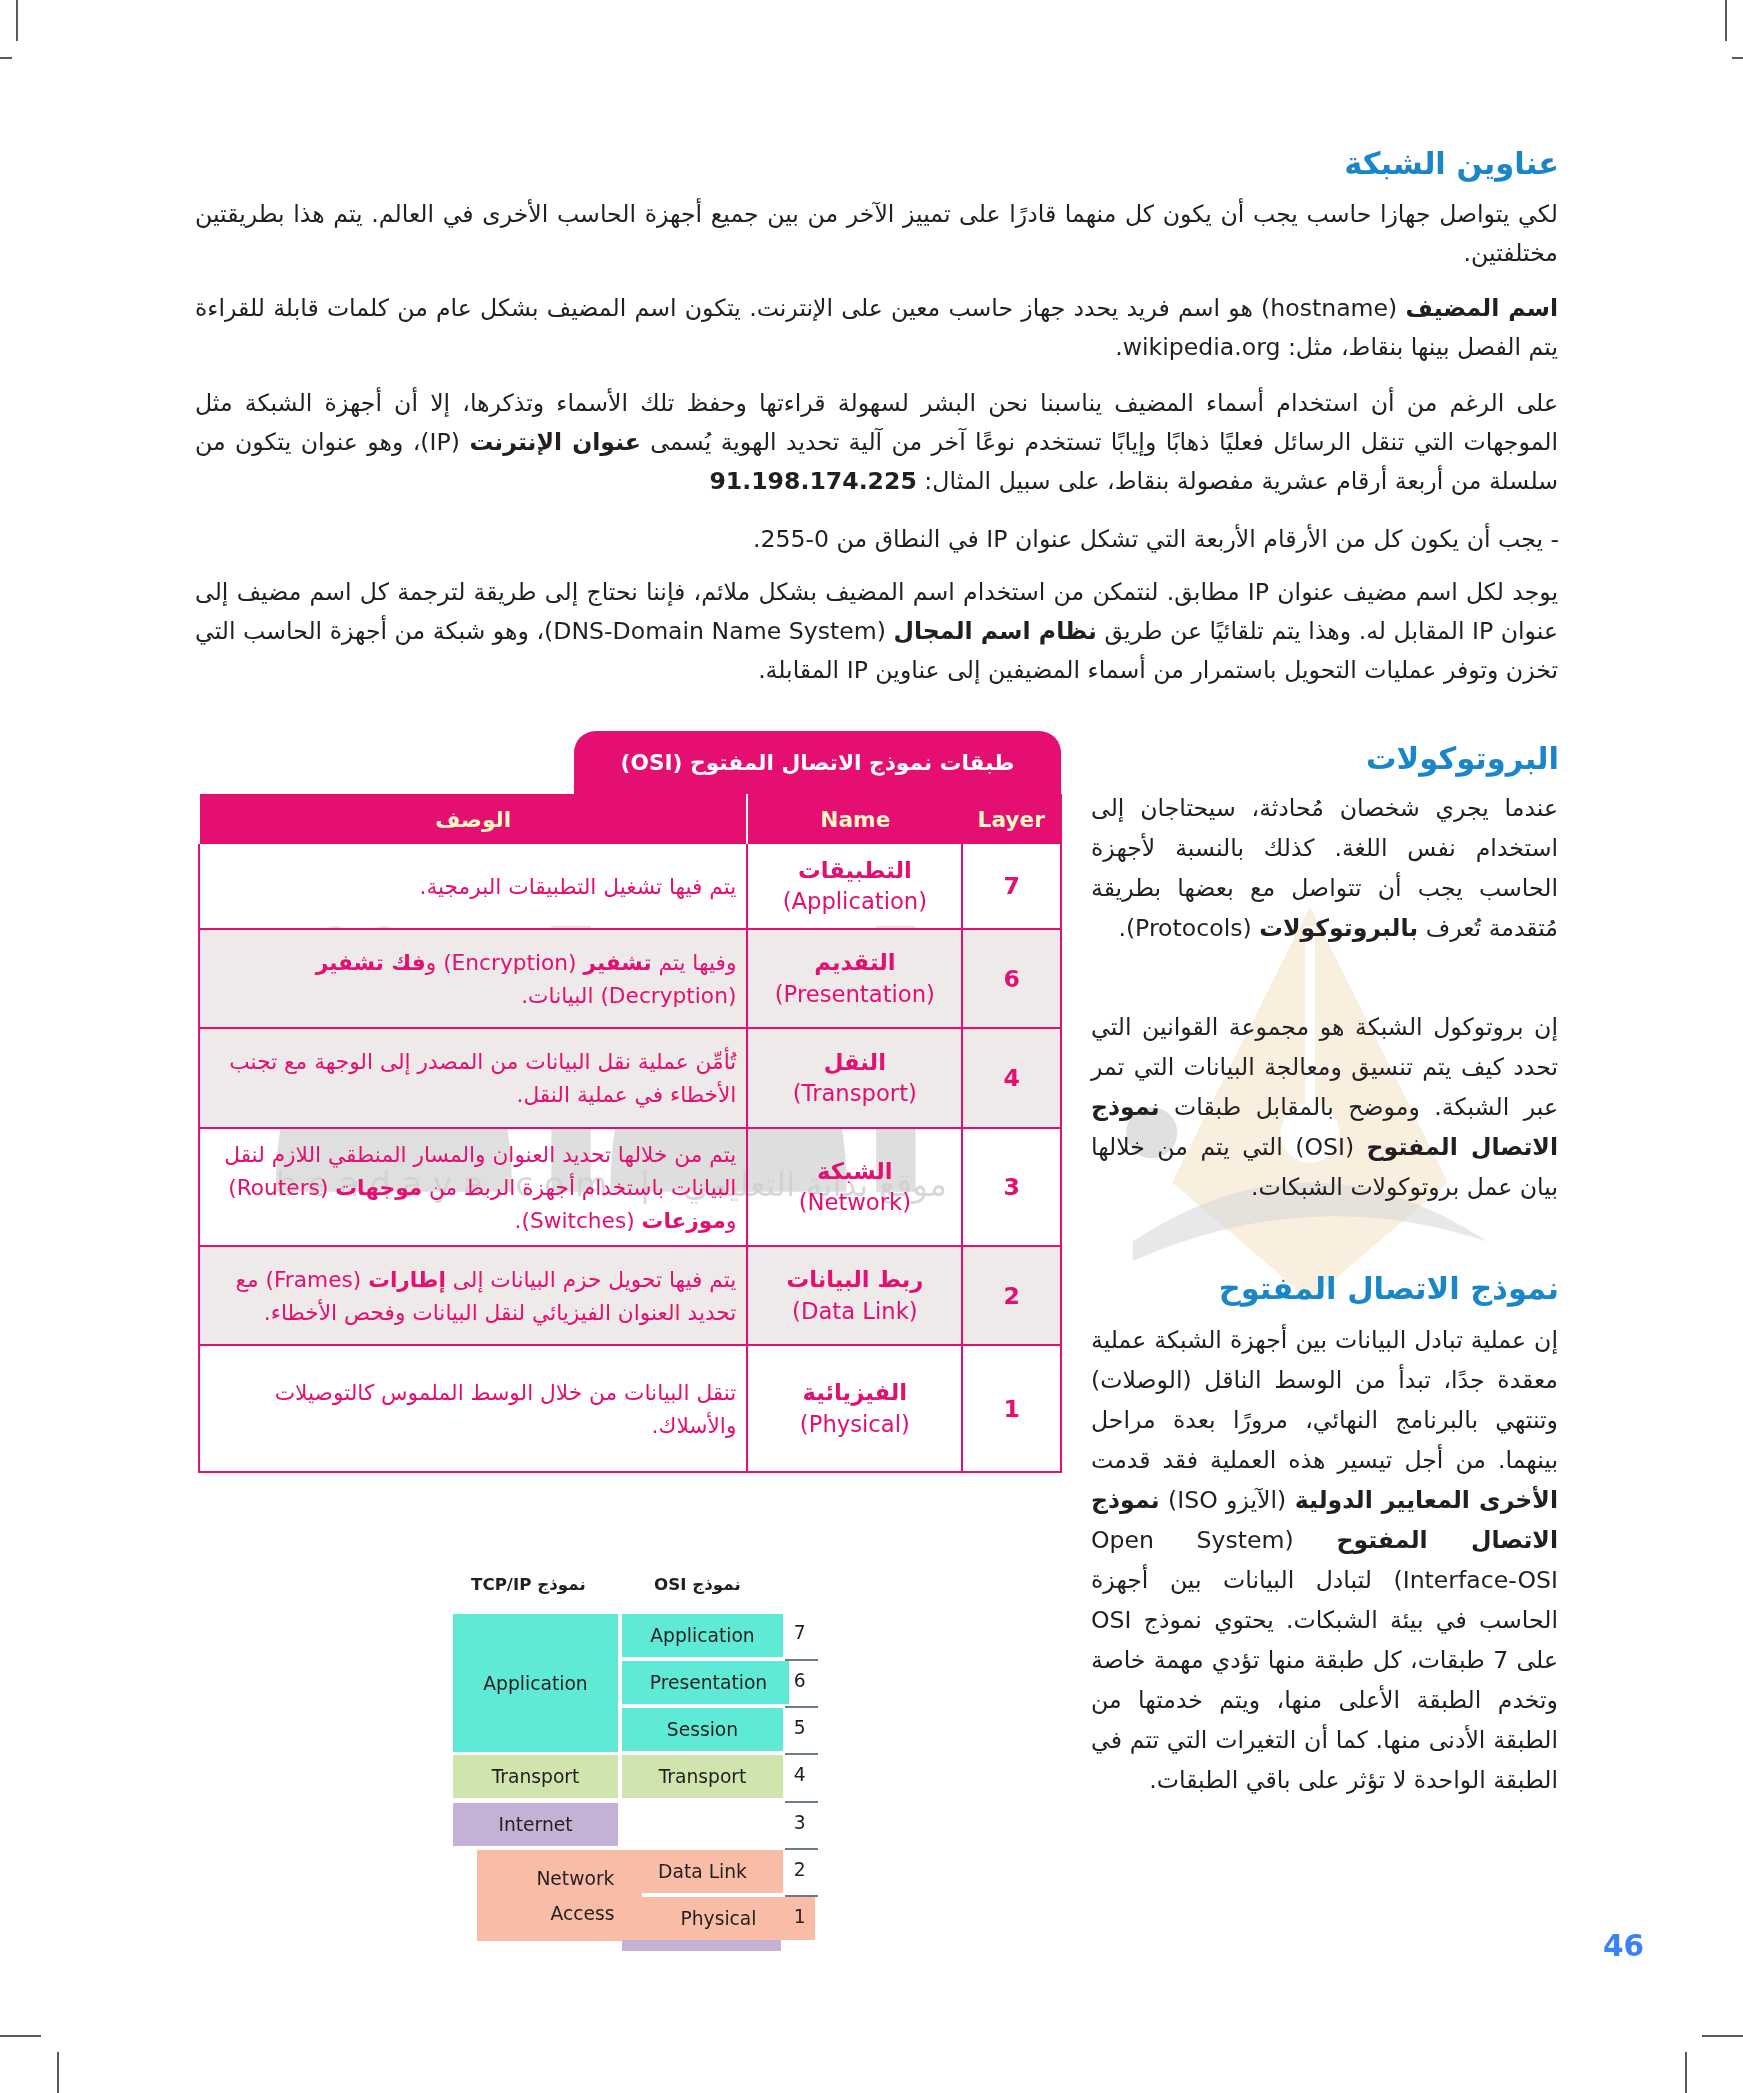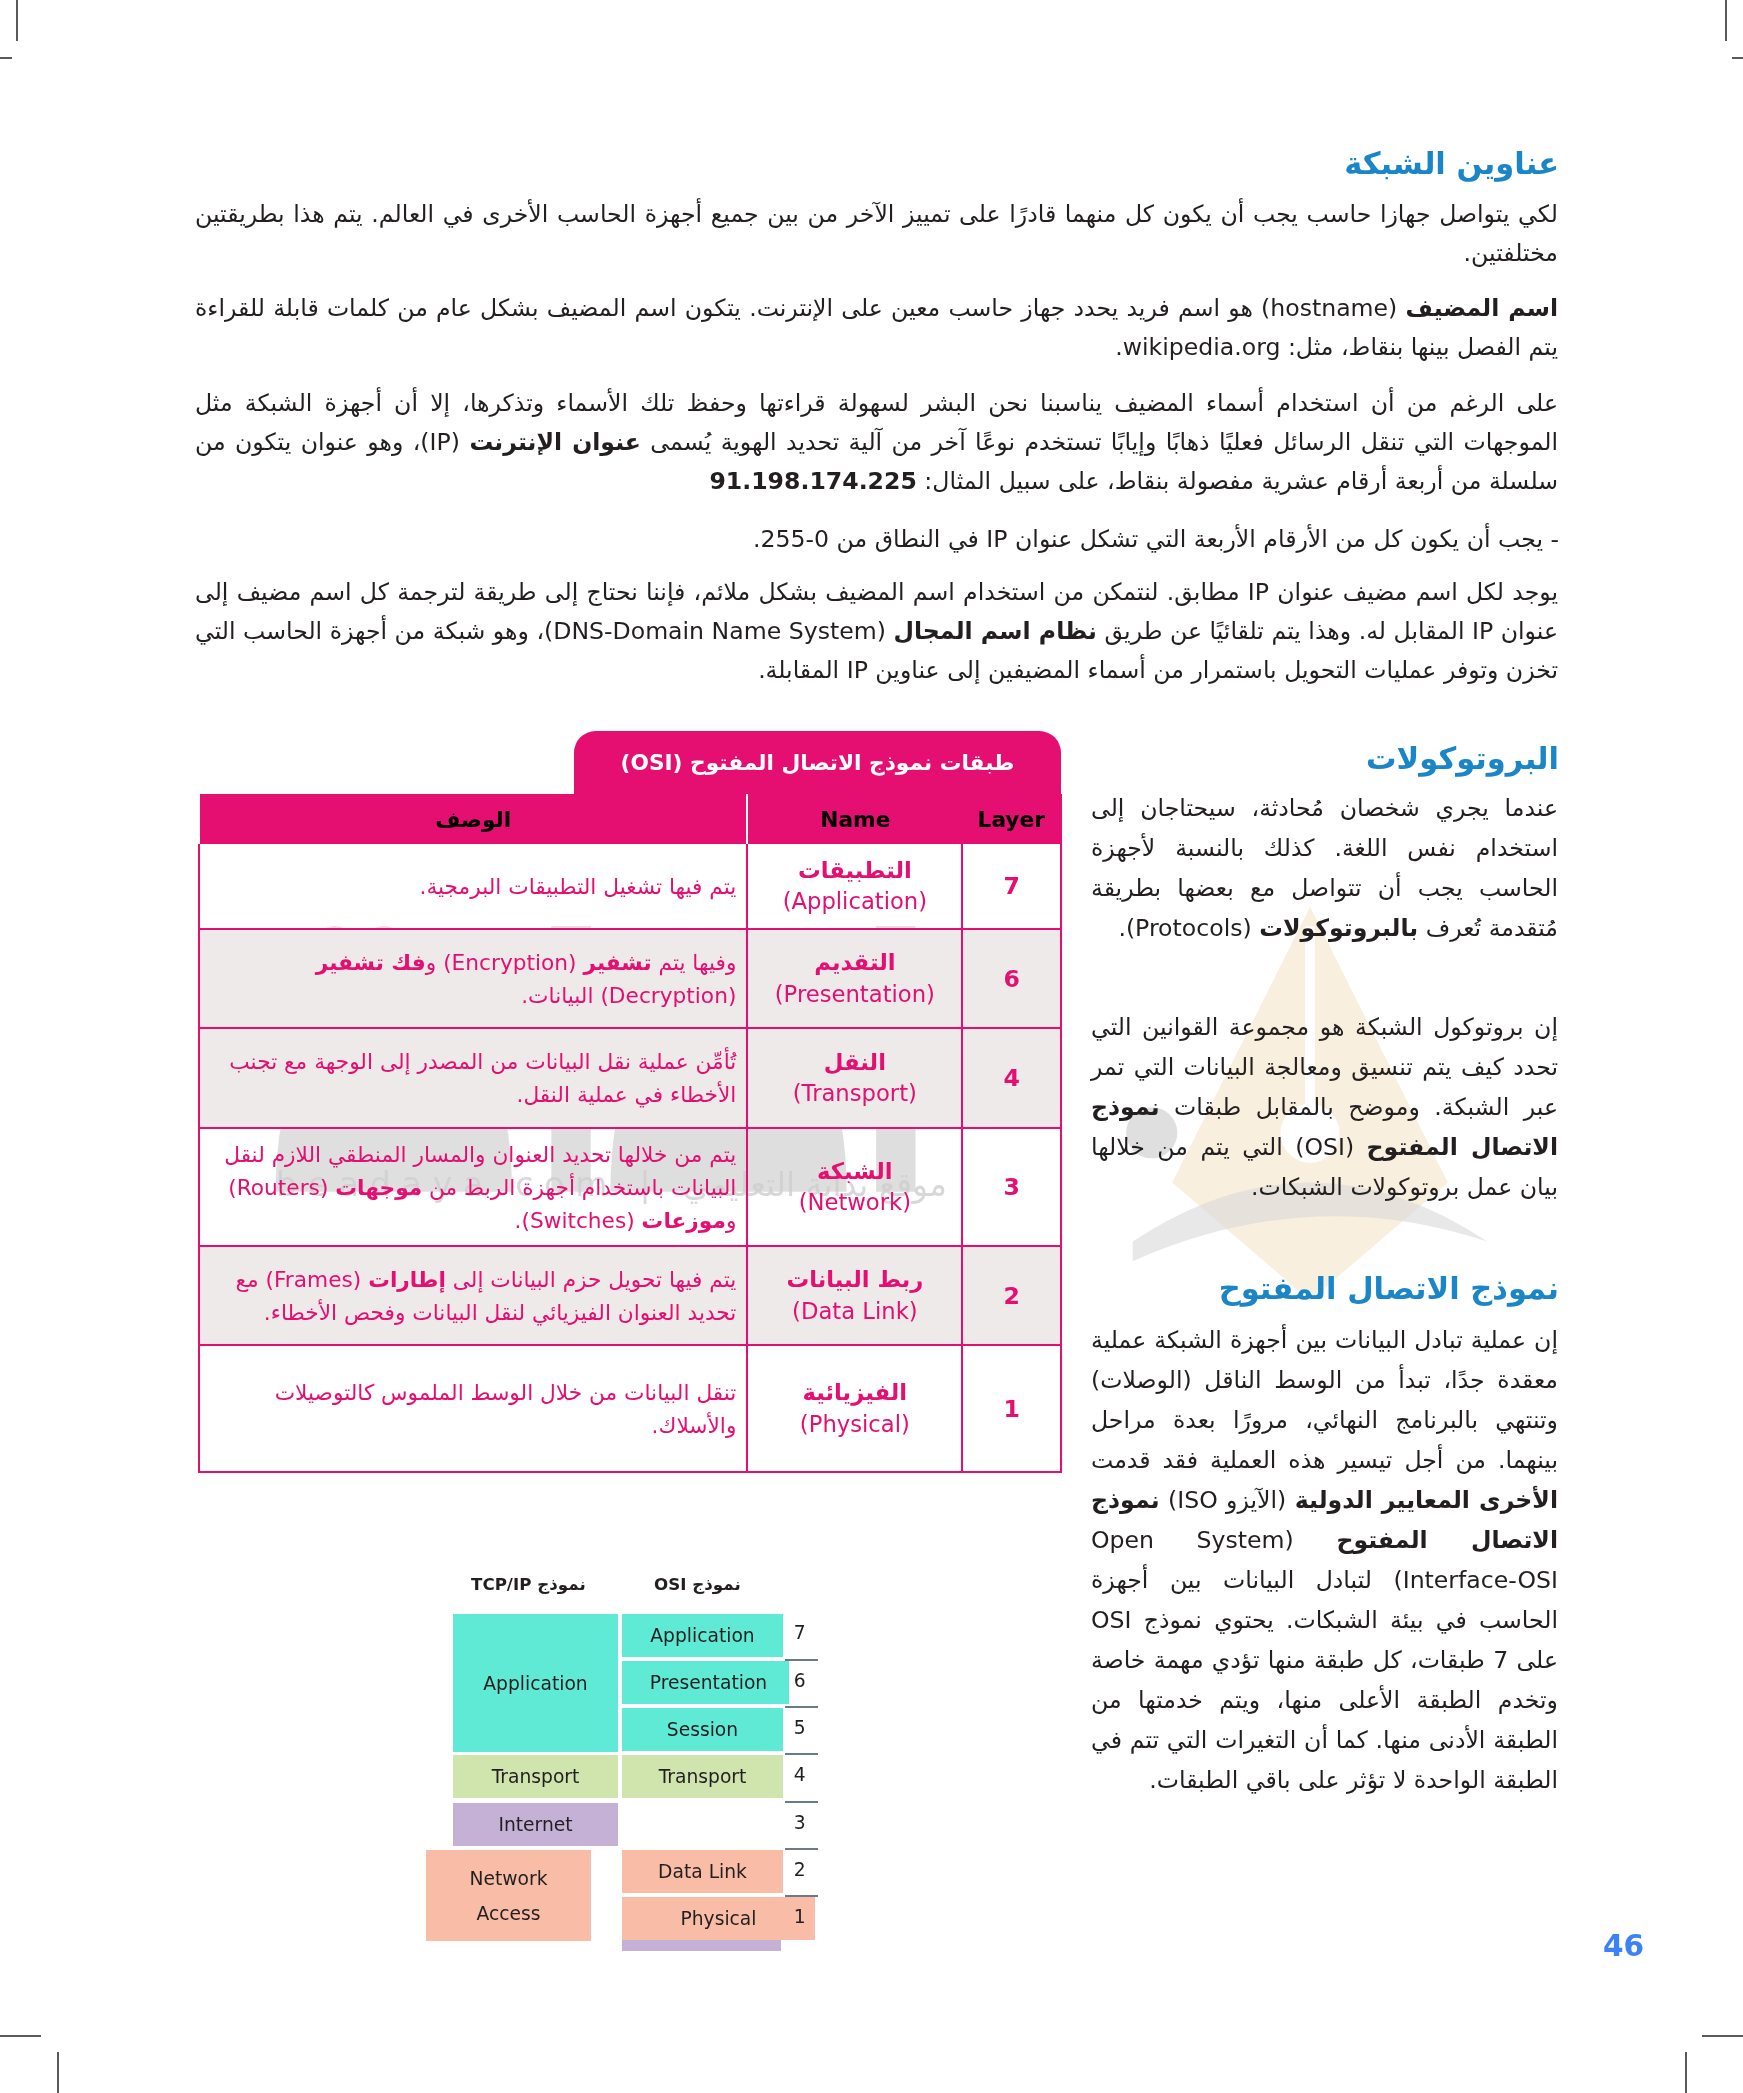--- a/index.html
+++ b/index.html
@@ -12,21 +12,21 @@
   .para b { font-weight: bold; }
   .bullet { position: absolute; font-size: 23.6px; line-height: 39px; margin: 0; }
   .side { position: absolute; font-size: 23.6px; line-height: 40px; margin: 0; text-align: justify; text-align-last: right; }
 
   
   .osi-tab { position: absolute; left: 574px; top: 731px; width: 487px; height: 63px;
              background: #e50f72; border-radius: 21.7px 21.7px 0 0; color: #fff;
              font-weight: bold; font-size: 21.7px; display: flex; align-items: center; justify-content: center; }
   .osi-table { position: absolute; left: 198px; top: 794px; width: 864px;
                border-collapse: collapse; border: 2px solid #e50f72; table-layout: fixed; }
-  .osi-table th { background: #e50f72; color: #000000; font-weight: bold; font-size: 21.7px;
+  .osi-table th { background: #e50f72; color: #fef9c3; font-weight: bold; font-size: 21.7px;
                   height: 46px; border-left: 2px solid #fff; padding: 0; }
   .osi-table th:last-child { border-left: none; }
   .osi-table td { border: 2px solid #e50f72; color: #e50f72; padding: 0 9.9px; vertical-align: middle; }
   .osi-table tr.shade td { background: #eeeaea; }
   .osi-table td.num { text-align: center; font-weight: bold; font-size: 23.6px; }
   .osi-table td.name { text-align: center; font-size: 22.7px; line-height: 31.5px; }
   .osi-table td.name .ar { font-weight: bold; display: block; }
   .osi-table td.desc { font-size: 21.7px; line-height: 33px; direction: rtl; text-align: right; }
   .osi-table td.desc b { font-weight: bold; }
 
@@ -168,21 +168,21 @@
       </tr>
     </tbody>
 </table>
 
 <div class="diag-head" style="left:471px;">نموذج TCP/IP</div>
 <div class="diag-head" style="left:654px;">نموذج OSI</div>
 
 <div class="cell blue" style="left:453px;top:1614px;width:165px;height:138px;">Application</div>
 <div class="cell green" style="left:453px;top:1755px;width:165px;height:43px;">Transport</div>
 <div class="cell purple" style="left:453px;top:1803px;width:165px;height:43px;">Internet</div>
-<div class="cell salmon" style="left:426px;top:1850px;width:165px;height:91px;padding:0 27.6px;box-sizing:border-box;">Network Access</div>
+<div class="cell salmon" style="left:477px;top:1850px;width:165px;height:91px;padding:0 27.6px;box-sizing:border-box;text-align:right;">Network Access</div>
 
 <div class="cell blue" style="left:622px;top:1614px;width:161px;height:43px;">Application</div>
 <div class="cell blue" style="left:622px;top:1661px;width:161px;height:43px;padding-left:6px;">Presentation</div>
 <div class="cell blue" style="left:622px;top:1708px;width:161px;height:43px;">Session</div>
 <div class="cell green" style="left:622px;top:1755px;width:161px;height:43px;">Transport</div>
 <div class="cell purple" style="left:622px;top:1908px;width:159px;height:43px;">Network</div>
 <div class="cell salmon" style="left:622px;top:1850px;width:161px;height:43px;">Data Link</div>
 <div class="cell salmon" style="left:622px;top:1897px;width:193px;height:43px;">Physical</div>
 
 <div class="lnum" style="top:1622px;">7</div>

